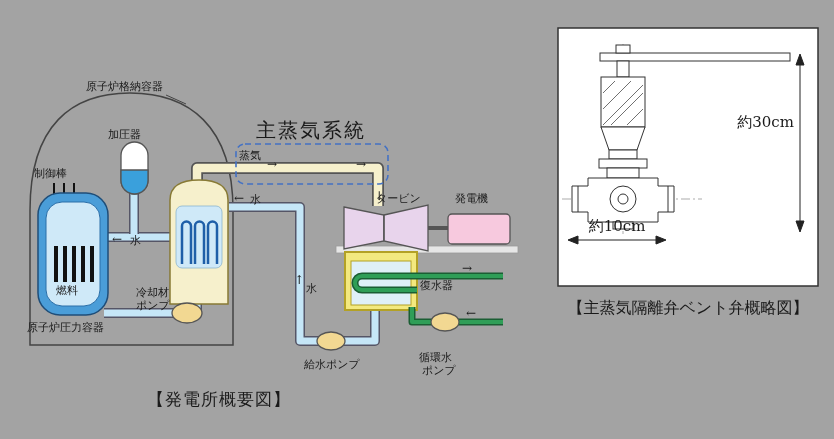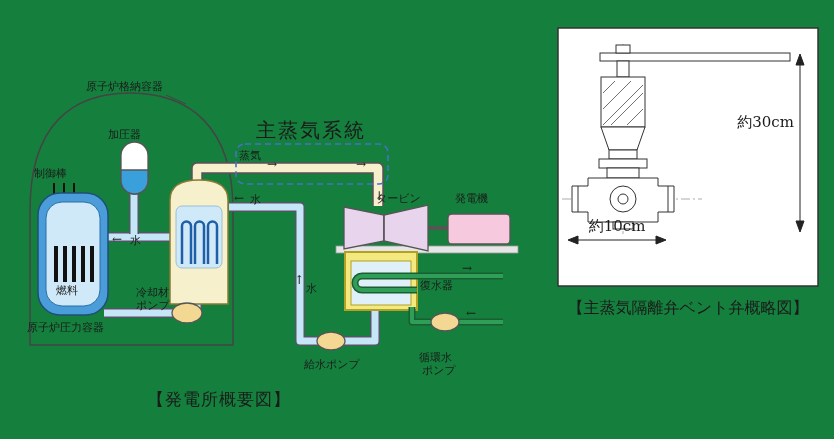--- a/index.html
+++ b/index.html
@@ -1,16 +1,16 @@
 <!DOCTYPE html>
 <html><head>
 <meta charset="utf-8">
 <style>
   html,body{margin:0;padding:0;background:#ffffff;}
-  .canvas{position:relative;width:834px;height:439px;background:#15803d;overflow:hidden;}
+  .canvas{position:relative;width:834px;height:439px;background:#a3a3a3;overflow:hidden;}
   svg{display:block;}
   svg text{font-family:"DejaVu Serif","Liberation Serif",serif;fill:#1a1a1a;}
   .lbl{font-size:11px;}
   .arrow{font-size:12px;}
   .big{font-size:20px;letter-spacing:2px;}
   .caption{font-size:17px;letter-spacing:1px;}
   .caption2{font-size:16px;}
   .dim{font-size:15px;}
 </style>
 </head>

